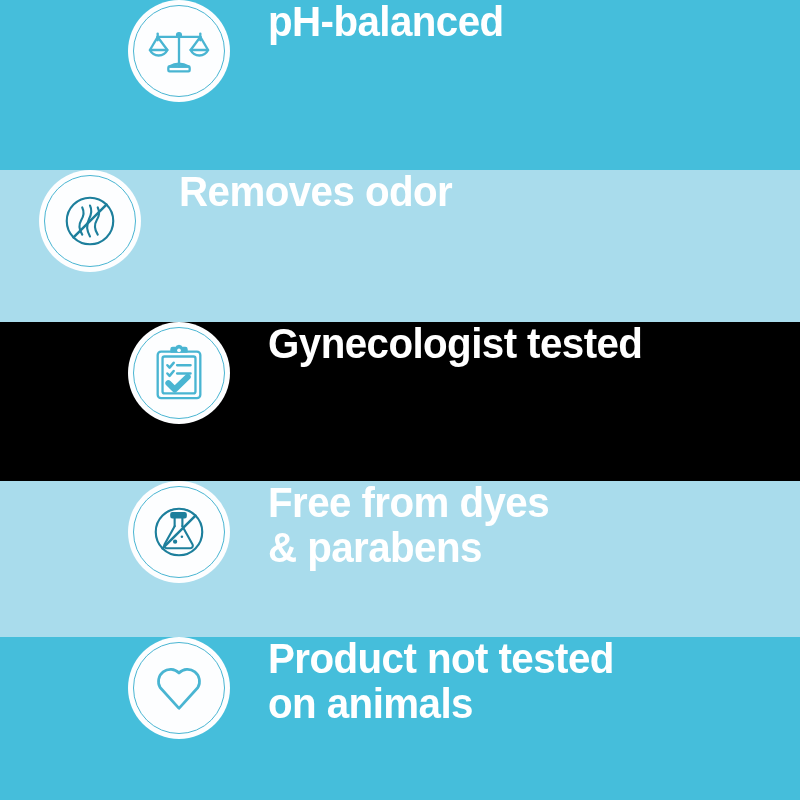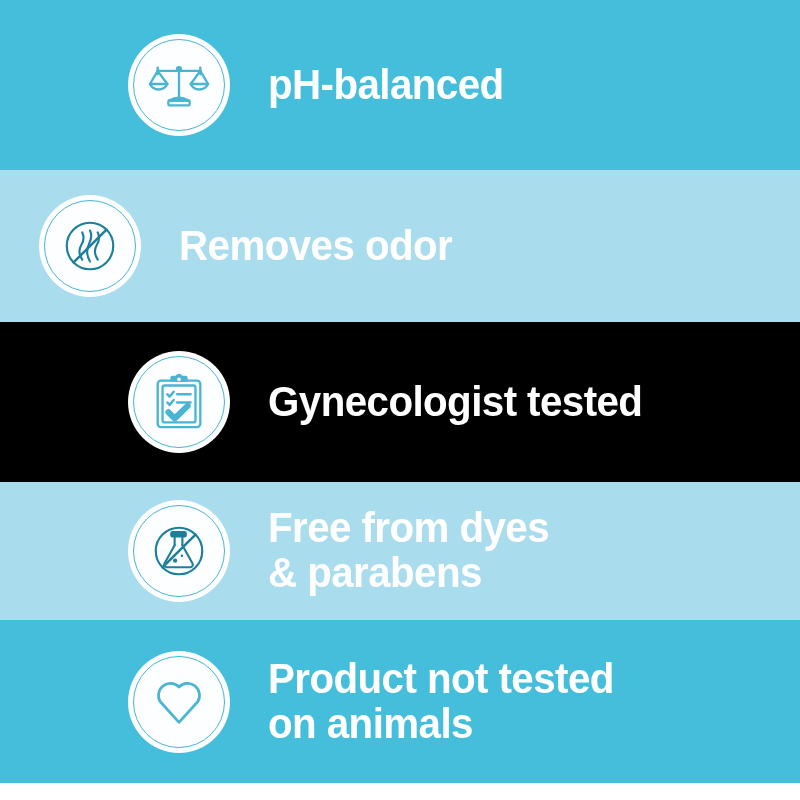--- a/index.html
+++ b/index.html
@@ -15,29 +15,29 @@
     position: relative;
     width: 800px;
     height: 800px;
     overflow: hidden;
     display: flex;
     flex-direction: column;
   }
   .band {
     position: relative;
     display: flex;
-    align-items: center;
+    align-items: flex-start;
     width: 100%;
     box-sizing: border-box;
     padding-left: 128px;
   }
   .band-0 { height: 170px; background: #45bedb; }
   .band-1 { height: 152px; background: #a9dcec; padding-left: 39px; }
   .band-2 { height: 160px; background: #000000; }
-  .band-3 { height: 138px; background: #a9dcec; }
+  .band-3 { height: 156px; background: #a9dcec; }
   .band-4 { height: 163px; background: #45bedb; }
 
   
   .icon-wrap {
     position: relative;
     flex: 0 0 auto;
     width: 102px;
     height: 102px;
     border-radius: 50%;
     background: #fdfeff;

